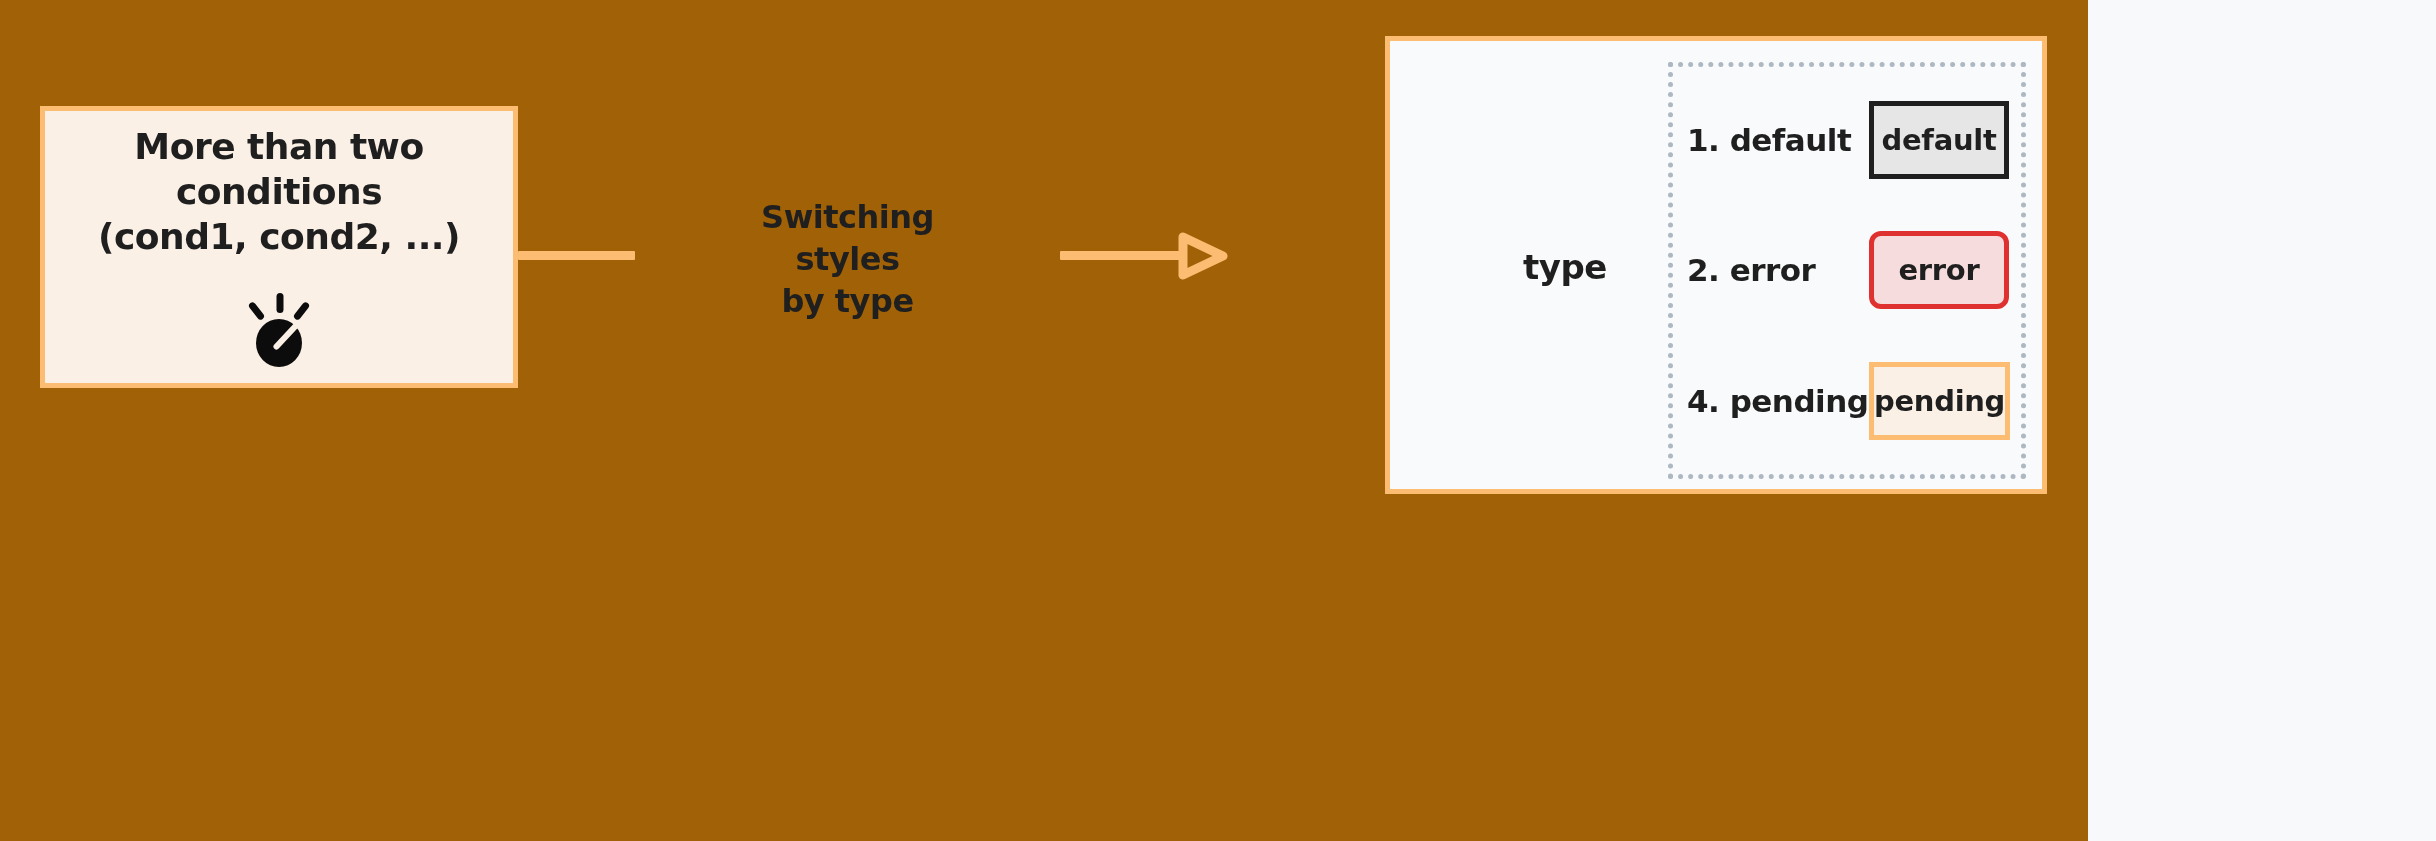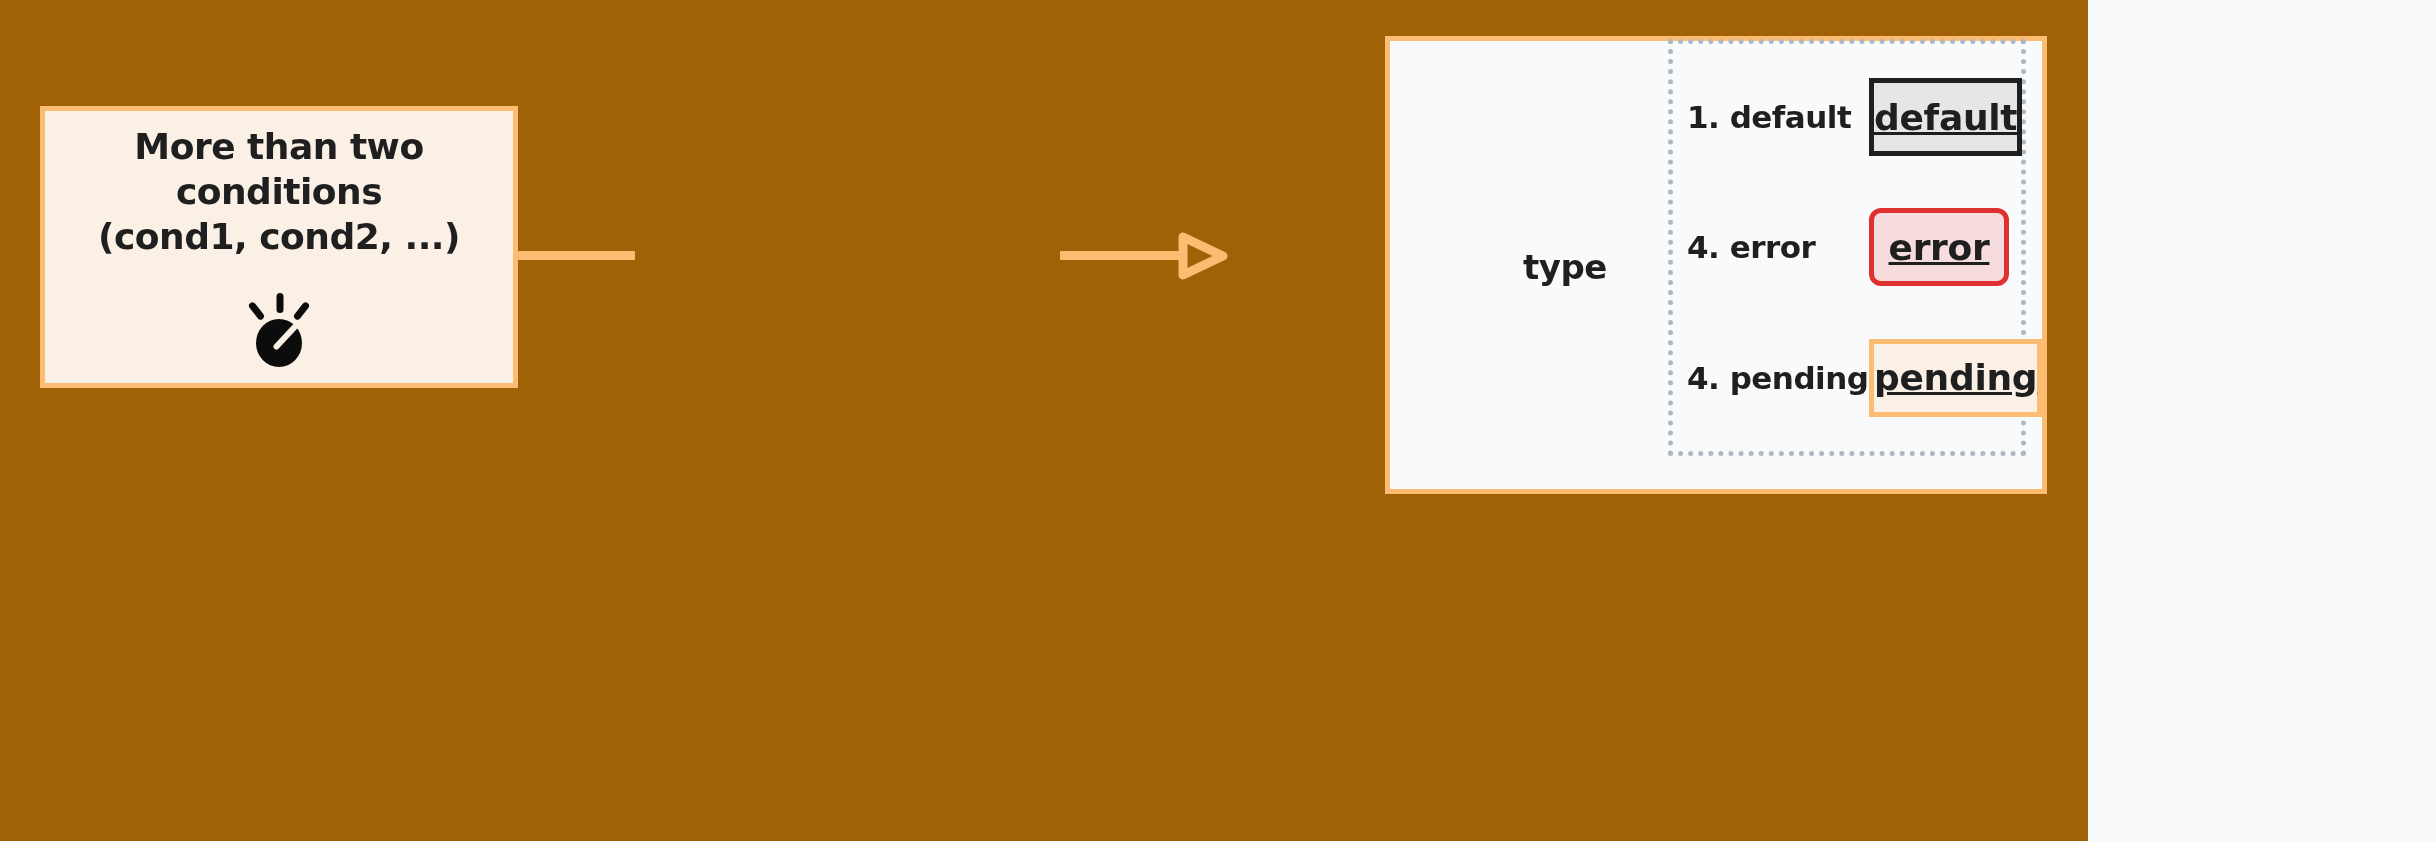--- a/index.html
+++ b/index.html
@@ -106,21 +106,21 @@
     font-size: 34px;
     font-weight: bold;
     color: #1f1f1f;
     letter-spacing: -0.5px;
   }
 
   
   .dotted-group {
     position: absolute;
     left: 1668px;
-    top: 39px;
+    top: 62px;
     width: 358px;
     height: 417px;
     box-sizing: border-box;
     border: 5px dotted #adb8c2;
     display: flex;
     flex-direction: column;
     justify-content: center;
     padding: 8px 0;
   }
   .opt-row {
@@ -139,28 +139,27 @@
     flex: 0 0 auto;
     width: 172px;
   }
   .badge {
     box-sizing: border-box;
     width: 192px;
     height: 78px;
     display: flex;
     align-items: center;
     justify-content: center;
-    font-size: 36px;
+    font-size: 29px;
     font-weight: bold;
     letter-spacing: -0.3px;
     color: #1f1f1f;
     border-width: 5px;
     border-style: solid;
     margin-left: auto;
-    text-decoration: underline;
   }
 </style>
 </head>
 <body>
 
 <div id="canvas">
 
   <div class="source-box">
     <div class="source-title">More than two
 conditions
@@ -175,40 +174,43 @@
 
           <ellipse cx="31" cy="50" rx="23" ry="24" fill="#0c0c0c"></ellipse>
 
           <path d="M28.5 53.5 L49 31.5" stroke="#faf0e5" stroke-width="6" stroke-linecap="round" fill="none"></path>
         </svg>
       </span>
     </div>
   </div>
 
   <div class="conn-line conn-seg-a"></div>
+  <div class="conn-label">Switching
+styles
+by type</div>
   <div class="conn-line conn-seg-b"></div>
   <span class="arrow-head">
     <svg width="54" height="48" viewBox="0 0 54 48" xmlns="http://www.w3.org/2000/svg">
       <path d="M7 5 L47 24 L7 43 Z" fill="none" stroke="#fcbd73" stroke-width="9" stroke-linejoin="round"></path>
     </svg>
   </span>
 
   <div class="target-box"></div>
   <div class="target-title">type</div>
 
   <div class="dotted-group">
 
     <div class="opt-row">
       <span class="opt-label">1. default</span>
       <span class="badge" id="badge-0" style="border-color: rgb(31, 31, 31); background-color: rgb(230, 230, 230);">default</span>
     </div>
 
 
     <div class="opt-row">
-      <span class="opt-label">4. error</span>
+      <span class="opt-label">2. error</span>
       <span class="badge" id="badge-2" style="border-color: rgb(224, 49, 49); background-color: rgb(246, 220, 220); border-radius: 12px;">error</span>
     </div>
 
     <div class="opt-row">
       <span class="opt-label">4. pending</span>
       <span class="badge" id="badge-3" style="border-color: rgb(252, 189, 115); background-color: rgb(250, 240, 229);">pending</span>
     </div>
 
   </div>
 

